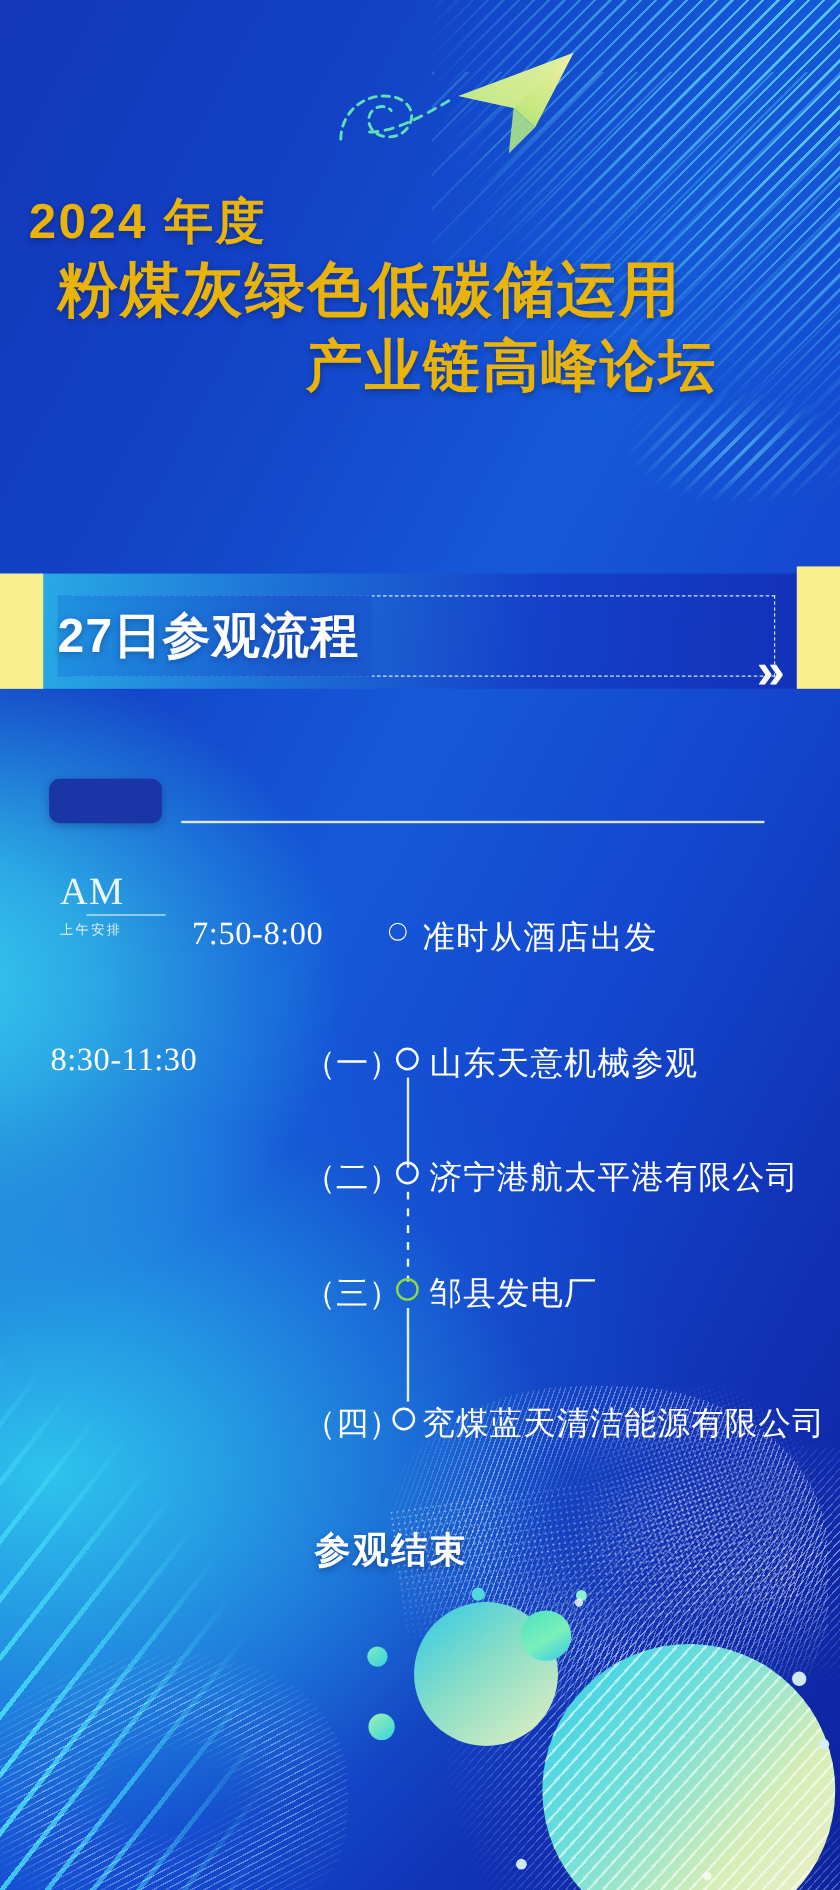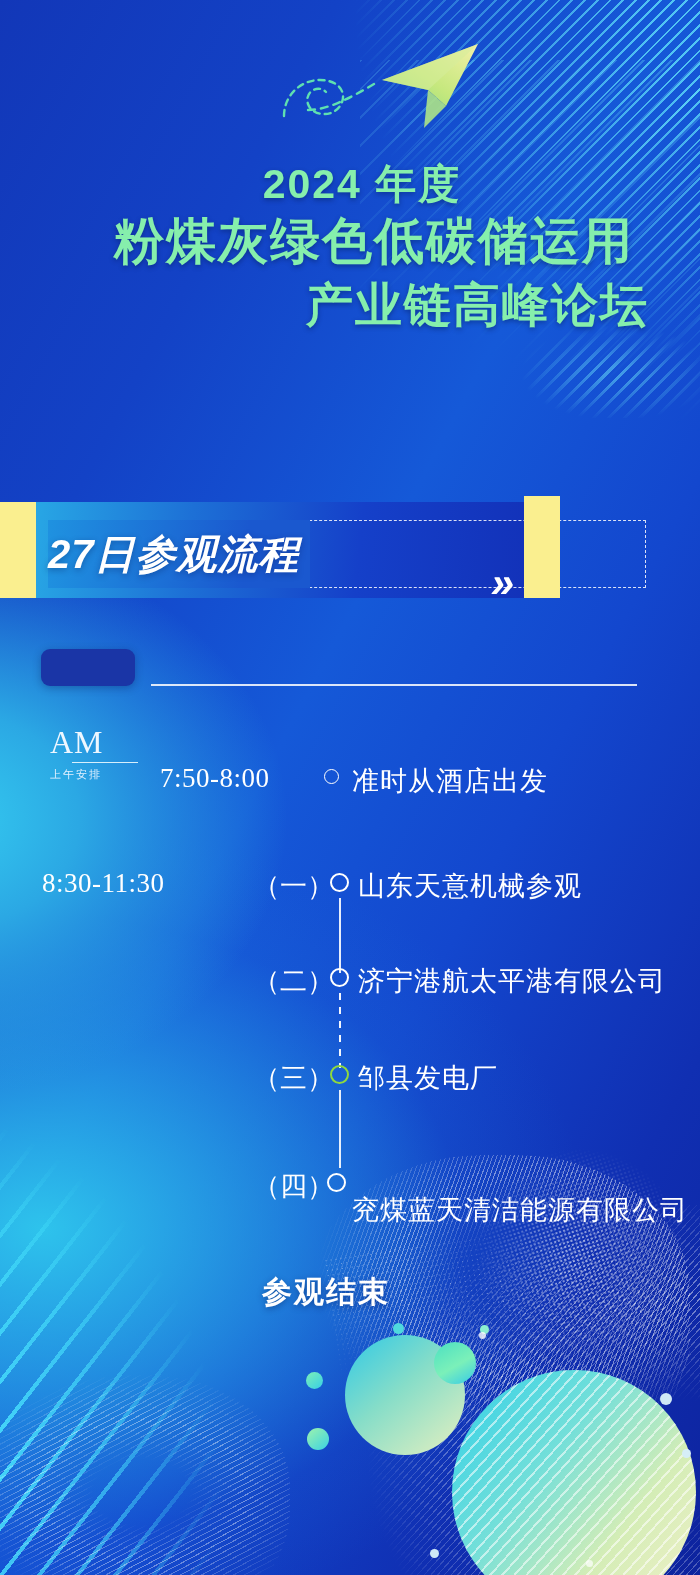--- a/index.html
+++ b/index.html
@@ -196,26 +196,25 @@
   
   .plane-wrap { position: absolute; left: 278px; top: 36px; width: 230px; height: 110px; }
 
   
   .title-block {
     position: absolute;
     left: 0; top: 160px;
     width: 700px;
   }
   .title-line {
-    color: #86efac;
+    color: #eab308;
     font-weight: 700;
     letter-spacing: 2px;
     text-shadow: 0 2px 5px rgba(0,25,80,0.45);
     white-space: nowrap;
-    text-align: center;
   }
   .t1 { font-size: 41px; padding-left: 24px; line-height: 1.18; }
   .t2 { font-size: 50px; padding-left: 48px; line-height: 1.32; }
   .t3 { font-size: 47px; padding-left: 255px; line-height: 1.30; }
 
   .title-glow {
     position: absolute;
     left: 490px; top: 318px;
     width: 210px; height: 100px;
     background: repeating-linear-gradient(
@@ -225,22 +224,22 @@
       rgba(120,245,255,0.45) 8px,
       rgba(120,245,255,0.45) 11px);
     -webkit-mask-image: radial-gradient(ellipse 120px 60px at 60% 55%, #000 10%, rgba(0,0,0,0) 80%);
             mask-image: radial-gradient(ellipse 120px 60px at 60% 55%, #000 10%, rgba(0,0,0,0) 80%);
     pointer-events: none;
   }
 
   
   .band {
     position: absolute;
-    left: 0; top: 502px;
-    width: 560px; height: 96px; font-style: italic;
+    left: 0; top: 478px;
+    width: 700px; height: 96px;
   }
   .band-bg {
     position: absolute; inset: 0;
     background: linear-gradient(96deg, #2ab3e8 0%, #1d70d6 34%, #1540c9 64%, #122fb6 100%);
   }
   .band-yellow-l {
     position: absolute; left: 0; top: 0;
     width: 36px; height: 96px;
     background: #faef8f;
   }
@@ -470,20 +469,20 @@
 
     <div class="row">
       <span class="idx" style="left:253px; top:1042px;">（三）</span>
       <span class="marker green" style="left:330px; top:1047px;"></span>
       <span class="evt" style="left:358px; top:1042px;font-family:Liberation Serif, serif;">邹县发电厂</span>
     </div>
 
     <div class="row">
       <span class="idx" style="left:253px; top:1150px;">（四）</span>
       <span class="marker" style="left:327px; top:1155px;"></span>
-      <span class="evt" style="left:352px; top:1150px;margin-top:24px;">兖煤蓝天清洁能源有限公司</span>
+      <span class="evt" style="left:352px; top:1150px;">兖煤蓝天清洁能源有限公司</span>
     </div>
 
   </div>
 
   <div class="end-label">参观结束</div>
 
 </div>
 
 </body></html>

